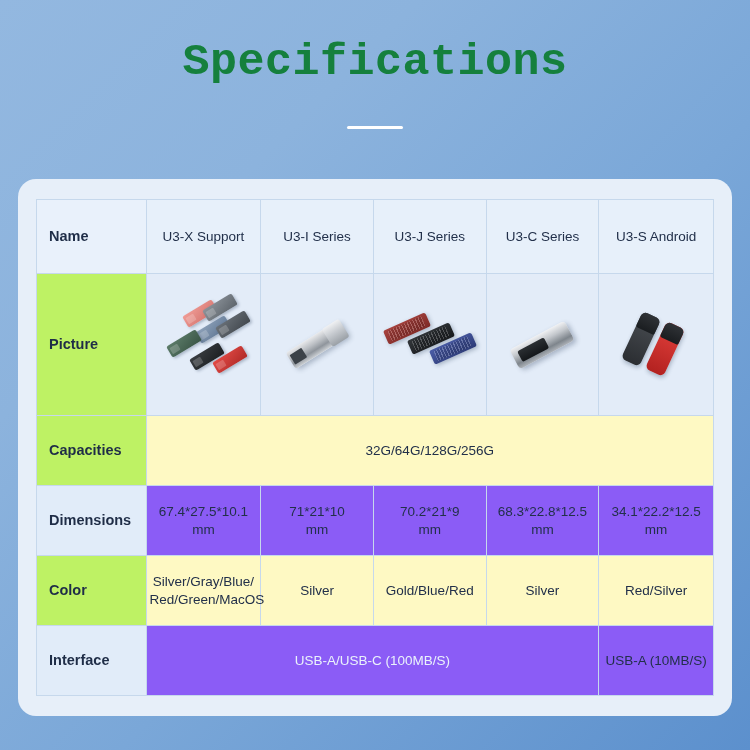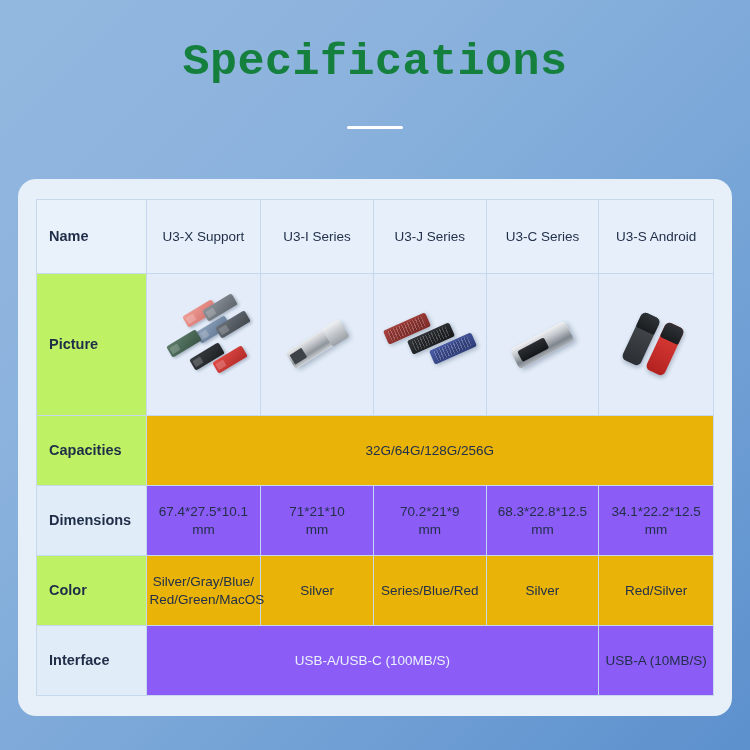--- a/index.html
+++ b/index.html
@@ -87,21 +87,21 @@
   .row-name td.rowlabel,
   .row-model td.rowlabel {
     background: #e9f1fb;
   }
   .row-picture td {
     background: #e3ecf8;
   }
   .row-capacities td,
   .row-color td,
   .row-support td {
-    background: #eab308;
+    background: #fef9c3;
   }
   .row-dimensions td,
   .row-interface td {
     background: #8b5cf6;
   }
   .row-dimensions td.rowlabel,
   .row-interface td.rowlabel {
     background: #e1ecf9;
   }
 
@@ -339,21 +339,21 @@
         </td>
       </tr>
 
       <tr class="row-color">
         <td class="rowlabel">Color</td>
         <td>
           <span>Silver/Gray/Blue/</span><br>
           <span>Red/Green/MacOS</span>
         </td>
         <td>Silver</td>
-        <td>Series/Blue/Red</td>
+        <td>Gold/Blue/Red</td>
         <td>Silver</td>
         <td>Red/Silver</td>
       </tr>
 
       <tr class="row-interface">
         <td class="rowlabel">Interface</td>
         <td colspan="4" class="cell-faint">USB-A/USB-C (100MB/S)</td>
         <td>USB-A (10MB/S)</td>
       </tr>
 

